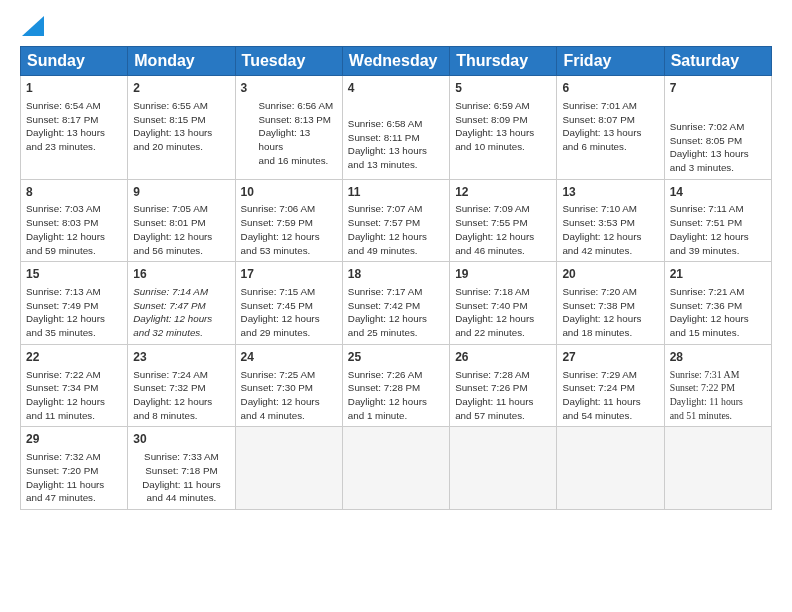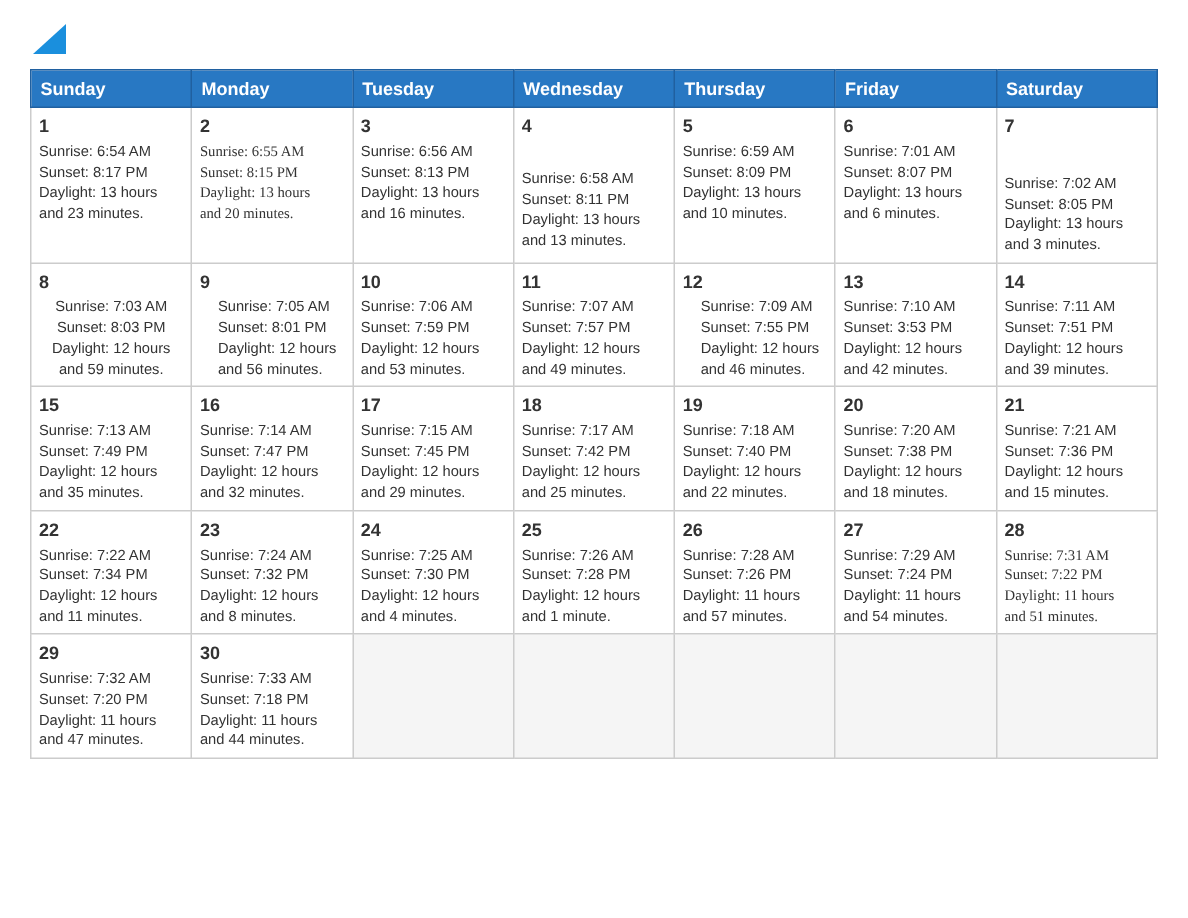--- a/index.html
+++ b/index.html
@@ -49,21 +49,21 @@
     .calendar {
       width: 100%;
       border-collapse: collapse;
       font-size: 10.5px;
     }
     .calendar th {
       background-color: #2878c3;
       color: #fff;
       text-align: left;
       padding: 5px 6px;
-      font-size: 12px;
+      font-size: 16px;
       font-weight: bold;
       border: 1px solid #2060a0;
     }
     .calendar td {
       border: 1px solid #ccc;
       vertical-align: top;
       padding: 4px 5px;
       width: calc(100% / 7);
       height: 72px;
       background: #fff;
@@ -121,28 +121,28 @@
     <tr>
           <td>
             <span class="day-num">1</span>
             <div class="day-info" style="white-space: pre-line;">Sunrise: 6:54 AM
 Sunset: 8:17 PM
 Daylight: 13 hours
 and 23 minutes.</div>
           </td>
           <td>
             <span class="day-num">2</span>
-            <div class="day-info" style="white-space: pre-line; font-family: Liberation Serif, serif;">Sunrise: 6:55 AM
+            <div class="day-info" style="white-space: pre-line;">Sunrise: 6:55 AM
 Sunset: 8:15 PM
 Daylight: 13 hours
 and 20 minutes.</div>
           </td>
           <td>
             <span class="day-num">3</span>
-            <div class="day-info" style="white-space: pre-line;">Sunrise: 6:56 AM
+            <div class="day-info" style="white-space: pre-line; margin-left: 18px;">Sunrise: 6:56 AM
 Sunset: 8:13 PM
 Daylight: 13 hours
 and 16 minutes.</div>
           </td>
           <td>
             <span class="day-num">4</span>
             <div class="day-info" style="white-space: pre-line; margin-top: 20px;">Sunrise: 6:58 AM
 Sunset: 8:11 PM
 Daylight: 13 hours
 and 13 minutes.</div>
@@ -165,49 +165,49 @@
             <span class="day-num">7</span>
             <div class="day-info" style="white-space: pre-line; margin-top: 23px;">Sunrise: 7:02 AM
 Sunset: 8:05 PM
 Daylight: 13 hours
 and 3 minutes.</div>
           </td>
         </tr>
         <tr>
           <td>
             <span class="day-num">8</span>
-            <div class="day-info" style="white-space: pre-line; text-align: center;">Sunrise: 7:03 AM
+            <div class="day-info" style="white-space: pre-line;">Sunrise: 7:03 AM
 Sunset: 8:03 PM
 Daylight: 12 hours
 and 59 minutes.</div>
           </td>
           <td>
             <span class="day-num">9</span>
-            <div class="day-info" style="white-space: pre-line; margin-left: 12px;">Sunrise: 7:05 AM
+            <div class="day-info" style="white-space: pre-line;">Sunrise: 7:05 AM
 Sunset: 8:01 PM
 Daylight: 12 hours
 and 56 minutes.</div>
           </td>
           <td>
             <span class="day-num">10</span>
             <div class="day-info" style="white-space: pre-line;">Sunrise: 7:06 AM
 Sunset: 7:59 PM
 Daylight: 12 hours
 and 53 minutes.</div>
           </td>
           <td>
             <span class="day-num">11</span>
             <div class="day-info" style="white-space: pre-line;">Sunrise: 7:07 AM
 Sunset: 7:57 PM
 Daylight: 12 hours
 and 49 minutes.</div>
           </td>
           <td>
             <span class="day-num">12</span>
-            <div class="day-info" style="white-space: pre-line; margin-left: 12px;">Sunrise: 7:09 AM
+            <div class="day-info" style="white-space: pre-line;">Sunrise: 7:09 AM
 Sunset: 7:55 PM
 Daylight: 12 hours
 and 46 minutes.</div>
           </td>
           <td>
             <span class="day-num">13</span>
             <div class="day-info" style="white-space: pre-line;">Sunrise: 7:10 AM
 Sunset: 3:53 PM
 Daylight: 12 hours
 and 42 minutes.</div>
@@ -223,21 +223,21 @@
         <tr>
           <td>
             <span class="day-num">15</span>
             <div class="day-info" style="white-space: pre-line;">Sunrise: 7:13 AM
 Sunset: 7:49 PM
 Daylight: 12 hours
 and 35 minutes.</div>
           </td>
           <td>
             <span class="day-num">16</span>
-            <div class="day-info" style="white-space: pre-line;">Sunrise: 7:14 AM
+            <div class="day-info" style="white-space: pre-line; font-style: italic;">Sunrise: 7:14 AM
 Sunset: 7:47 PM
 Daylight: 12 hours
 and 32 minutes.</div>
           </td>
           <td>
             <span class="day-num">17</span>
             <div class="day-info" style="white-space: pre-line;">Sunrise: 7:15 AM
 Sunset: 7:45 PM
 Daylight: 12 hours
 and 29 minutes.</div>
@@ -325,21 +325,21 @@
         <tr>
           <td>
             <span class="day-num">29</span>
             <div class="day-info" style="white-space: pre-line;">Sunrise: 7:32 AM
 Sunset: 7:20 PM
 Daylight: 11 hours
 and 47 minutes.</div>
           </td>
           <td>
             <span class="day-num">30</span>
-            <div class="day-info" style="white-space: pre-line;">Sunrise: 7:33 AM
+            <div class="day-info" style="white-space: pre-line; text-align: center;">Sunrise: 7:33 AM
 Sunset: 7:18 PM
 Daylight: 11 hours
 and 44 minutes.</div>
           </td>
           <td class="empty"></td>
           <td class="empty"></td>
           <td class="empty"></td>
           <td class="empty"></td>
           <td class="empty"></td>
         </tr>

